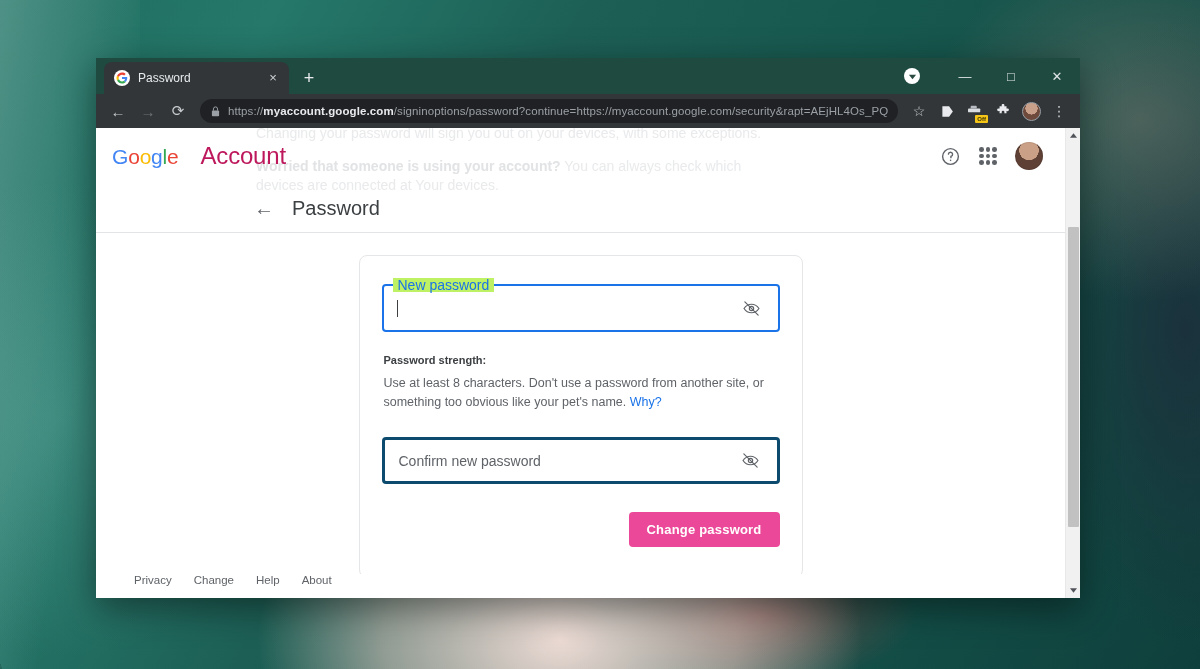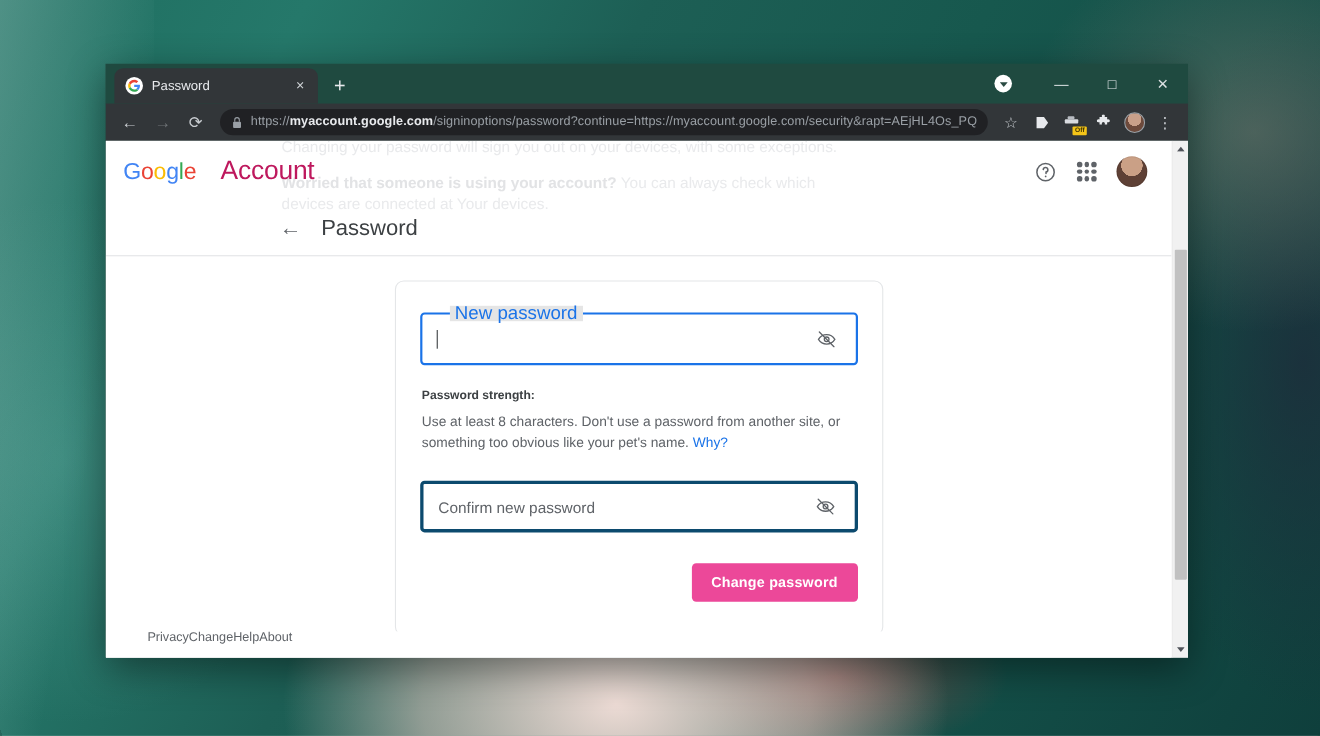--- a/index.html
+++ b/index.html
@@ -263,26 +263,25 @@
     position: relative;
     height: 48px;
     border: 2px solid #1a73e8;
     border-radius: 4px;
     display: flex; align-items: center;
     padding: 0 14px 0 13px;
   }
   .field-focus .legend {
     position: absolute;
     top: -8px; left: 9px;
-    background: #e5e5e5;
+    background: #bef264;
     padding: 0 5px;
-    font-size: 17px;
+    font-size: 14px;
     color: #1a73e8;
     line-height: 14px;
-    margin-left: 16px;
   }
   .caret {
     width: 1px; height: 17px;
     background: #3c4043;
   }
   .eye-btn {
     margin-left: auto;
     width: 24px; height: 24px;
     display: flex; align-items: center; justify-content: center;
     color: #5f6368;
@@ -325,21 +324,21 @@
     letter-spacing: .2px;
     cursor: pointer;
   }
 
   
   .footer {
     position: absolute;
     left: 0; bottom: 0;
     width: 100%;
     padding: 0 0 12px 38px;
-    display: flex; 
+    display: flex; gap: 22px;
     background: #fff;
     z-index: 2;
   }
   .footer a {
     color: #5f6368; font-size: 11.5px; text-decoration: none;
   }
 
   
   .scrollbar {
     width: 15px;

